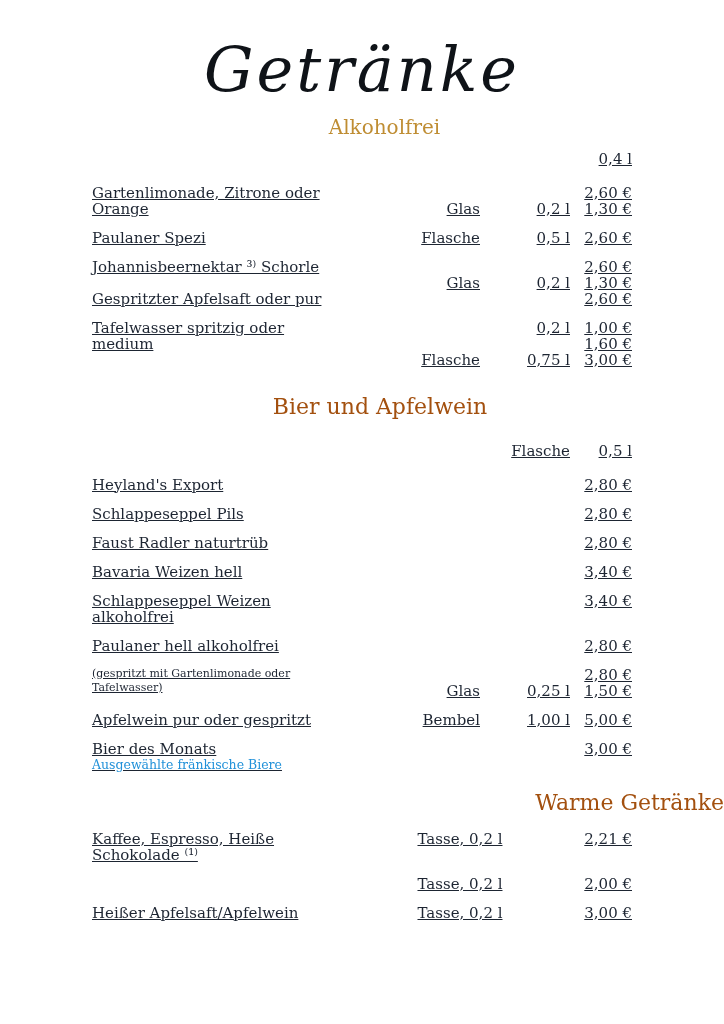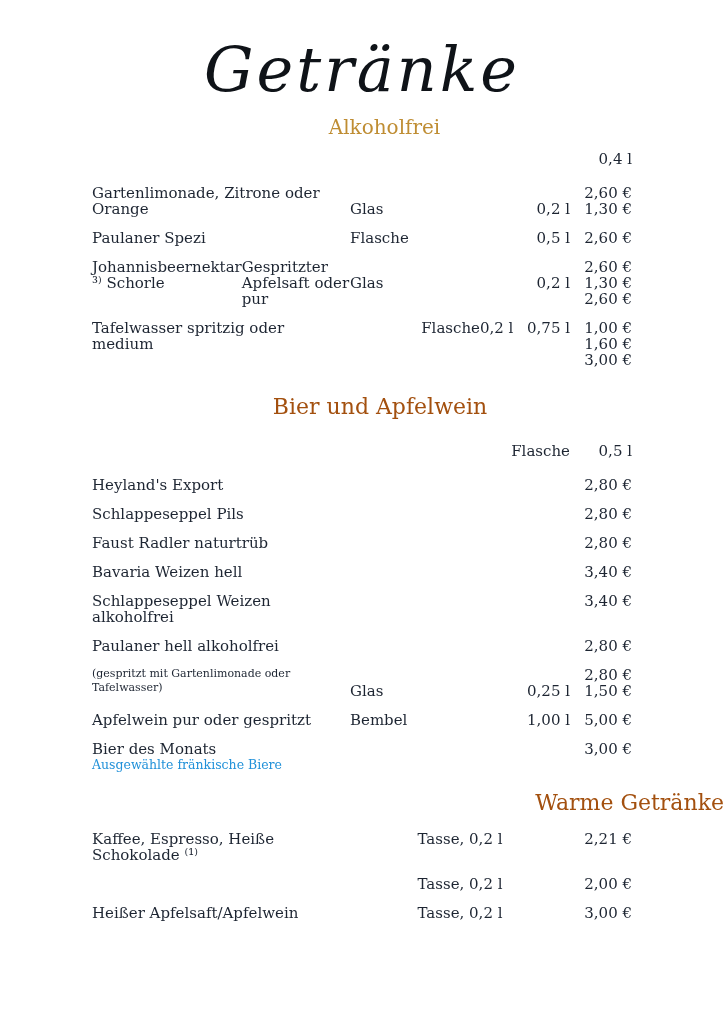--- a/index.html
+++ b/index.html
@@ -21,31 +21,31 @@
     text-align:center;color:#0f1318;margin:0 0 4px;letter-spacing:3px;
   }
   .heading{font-weight:400;text-align:center;margin:0;}
   .heading.gold{font-size:20px;color:var(--heading-gold);margin:2px 0 12px;padding-left:45px;}
   .heading.rust{font-size:22px;color:var(--heading-rust);padding-left:36px;}
   .heading.bier{margin:26px 0 24px;}
   .heading.warm{margin:18px 0 16px;text-align:right;}
   .menu{width:540px;margin:0 auto;}
   .row{
     display:grid;grid-template-columns:1fr 130px 90px 62px;
-    align-items:start;font-size:15px;line-height:16px;margin-bottom:13px;
+    align-items:start;font-size:15px;line-height:16px;margin-bottom:13px;text-decoration:underline;
   }
   .header-row{margin-bottom:18px;}
   .c{min-height:16px;}
-  .c.vessel{text-align:left;}
+  .c.vessel{text-align:right;}
   .c.size{text-align:right;}
   .c.price{text-align:right;}
   .vessel-span{grid-column:2/4;text-align:center;min-height:16px;}
   .v-end{align-self:end;}
   .v-center{align-self:center;}
-  .stretch{align-self:stretch;display:flex;flex-direction:row;}
+  .stretch{align-self:stretch;display:flex;flex-direction:column;}
   .between{justify-content:space-between;}
   .to-end{justify-content:flex-end;}
   .note{font-size:11px;line-height:14px;}
   .note.blue{font-size:12.5px;line-height:15px;color:var(--note-blue);}
 </style>
 </head>
 <body>
 
 <div class="page">
 

